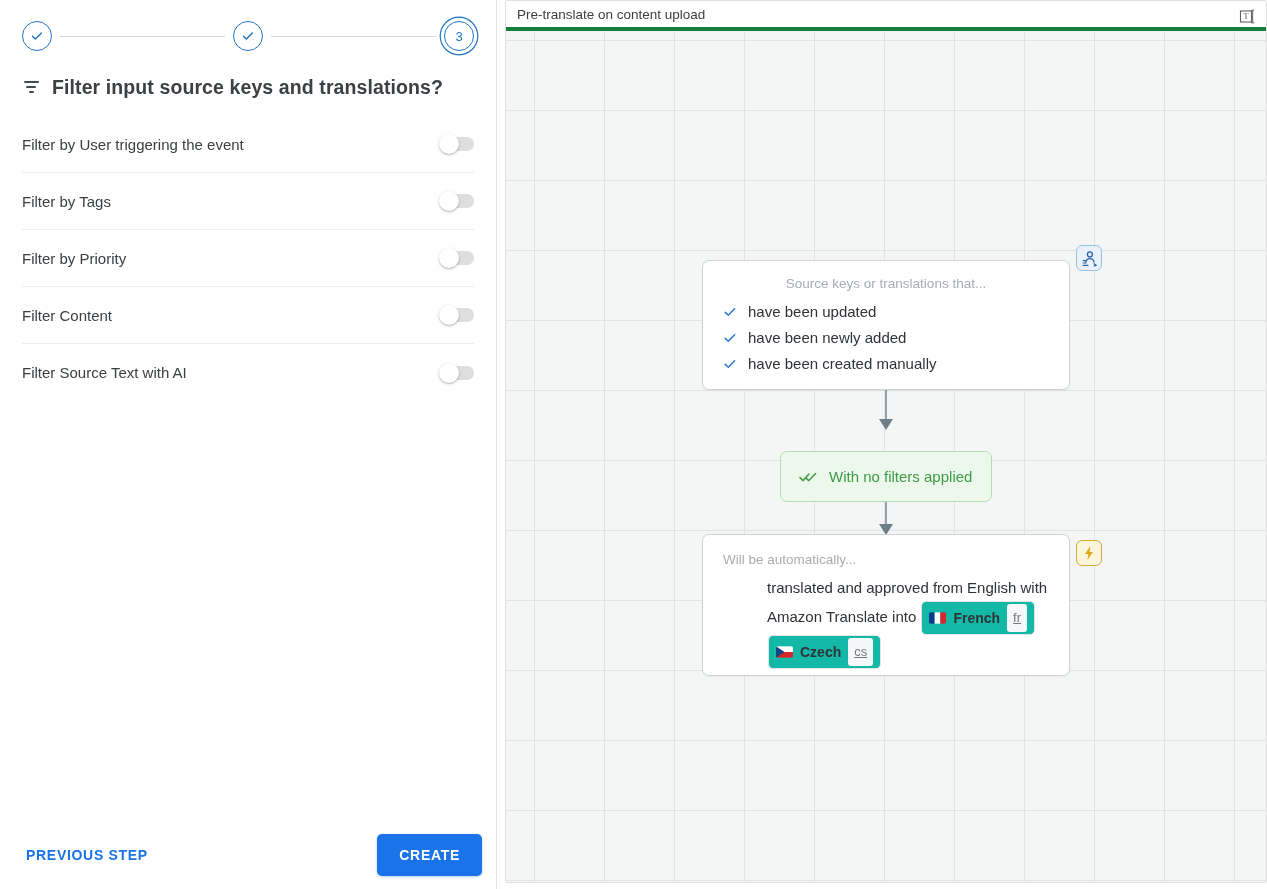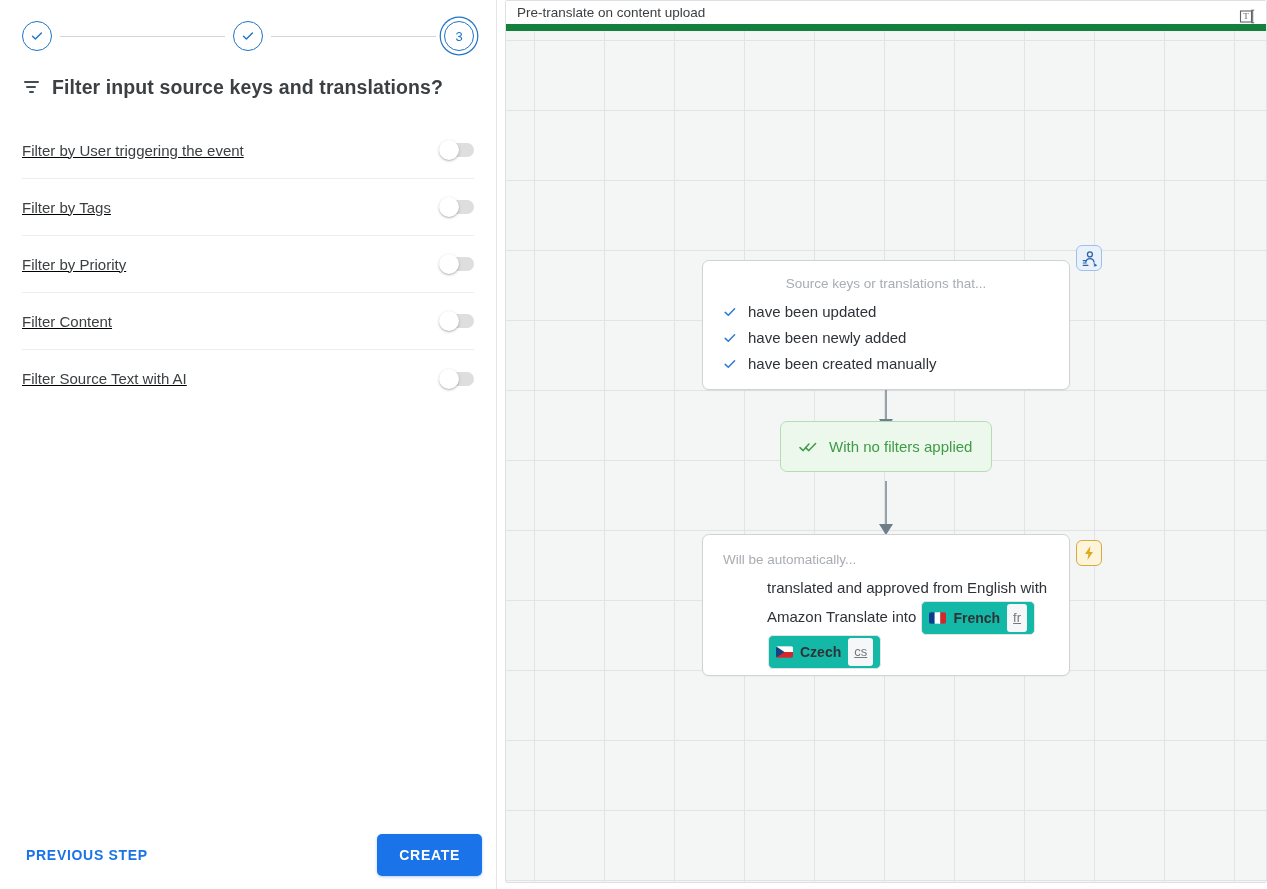--- a/index.html
+++ b/index.html
@@ -107,24 +107,23 @@
     font-size: 19.5px;
     font-weight: bold;
     color: #3c4043;
     letter-spacing: 0.1px;
     white-space: nowrap;
   }
 
   
   .filter-list {
     position: absolute;
-    top: 122px;
+    top: 116px;
     left: 22px;
     width: 452px;
-    text-decoration: underline;
   }
   .filter-row {
     height: 57px;
     display: flex;
     align-items: center;
     justify-content: space-between;
     border-bottom: 1px solid #ededed;
     box-sizing: border-box;
   }
   .filter-row:last-child { border-bottom: none; }
@@ -209,21 +208,21 @@
     box-sizing: border-box;
     border: 1px solid #e0e0e0;
     border-radius: 2px;
     overflow: hidden;
     background: #ffffff;
   }
   .canvas-header {
     position: relative;
     height: 30px;
     background: #ffffff;
-    border-bottom: 7px solid #15803d;
+    border-bottom: 4px solid #15803d;
     display: flex;
     align-items: center;
     padding: 0 20px 0 11px;
     box-sizing: border-box;
     z-index: 5;
   }
   .canvas-title {
     font-size: 13.5px;
     color: #3c4043;
     white-space: nowrap;
@@ -495,21 +494,21 @@
 
         <div class="node-badge badge-blue" style="left:570px; top:214px;">
           <svg width="17" height="17" viewBox="0 0 20 20">
             <circle cx="10.5" cy="5.2" r="2.9" fill="none" stroke="#2a63ad" stroke-width="1.5"></circle>
             <path d="M5.6 14.2 a5 5 0 0 1 9.8 0" fill="none" stroke="#2a63ad" stroke-width="1.5" stroke-linecap="round"></path>
             <path d="M2.6 12.4 l3.4 0 M2.6 15.3 l3.4 0 M2.6 18.0 l5.6 0" stroke="#2a63ad" stroke-width="1.4" stroke-linecap="round"></path>
             <path d="M15.4 16.2 l2.6 2.0 M18.0 18.2 l-2.4 0.4" stroke="#2a63ad" stroke-width="1.4" stroke-linecap="round" fill="none"></path>
           </svg>
         </div>
 
-        <div class="node node-green" style="left:274px; top:390px; width:212px; height:51px;">
+        <div class="node node-green" style="left:274px; top:420px; width:212px; height:51px;">
           <svg width="18" height="14" viewBox="0 0 18 14" style="flex:0 0 18px;">
             <path d="M1 7.6 L4.2 10.6 L9.9 4.0" fill="none" stroke="#3f9b46" stroke-width="1.5" stroke-linecap="round" stroke-linejoin="round"></path>
             <path d="M6.6 7.6 L9.8 10.6 L16.6 3.6" fill="none" stroke="#3f9b46" stroke-width="1.5" stroke-linecap="round" stroke-linejoin="round"></path>
           </svg>
           <span class="green-text">With no filters applied</span>
         </div>
 
         <div class="node node-card" style="left:196px; top:503px; width:368px; height:142px; padding:16px 10px 0 20px;">
           <div class="node-caption">Will be automatically...</div>
           <div class="action-line">

